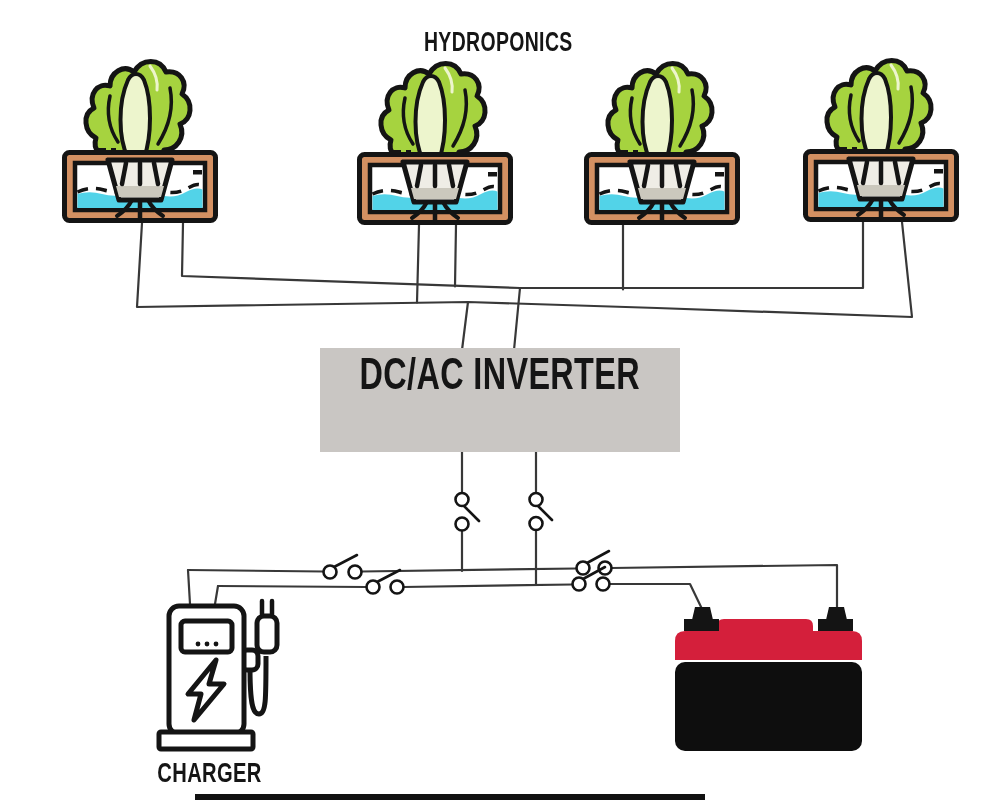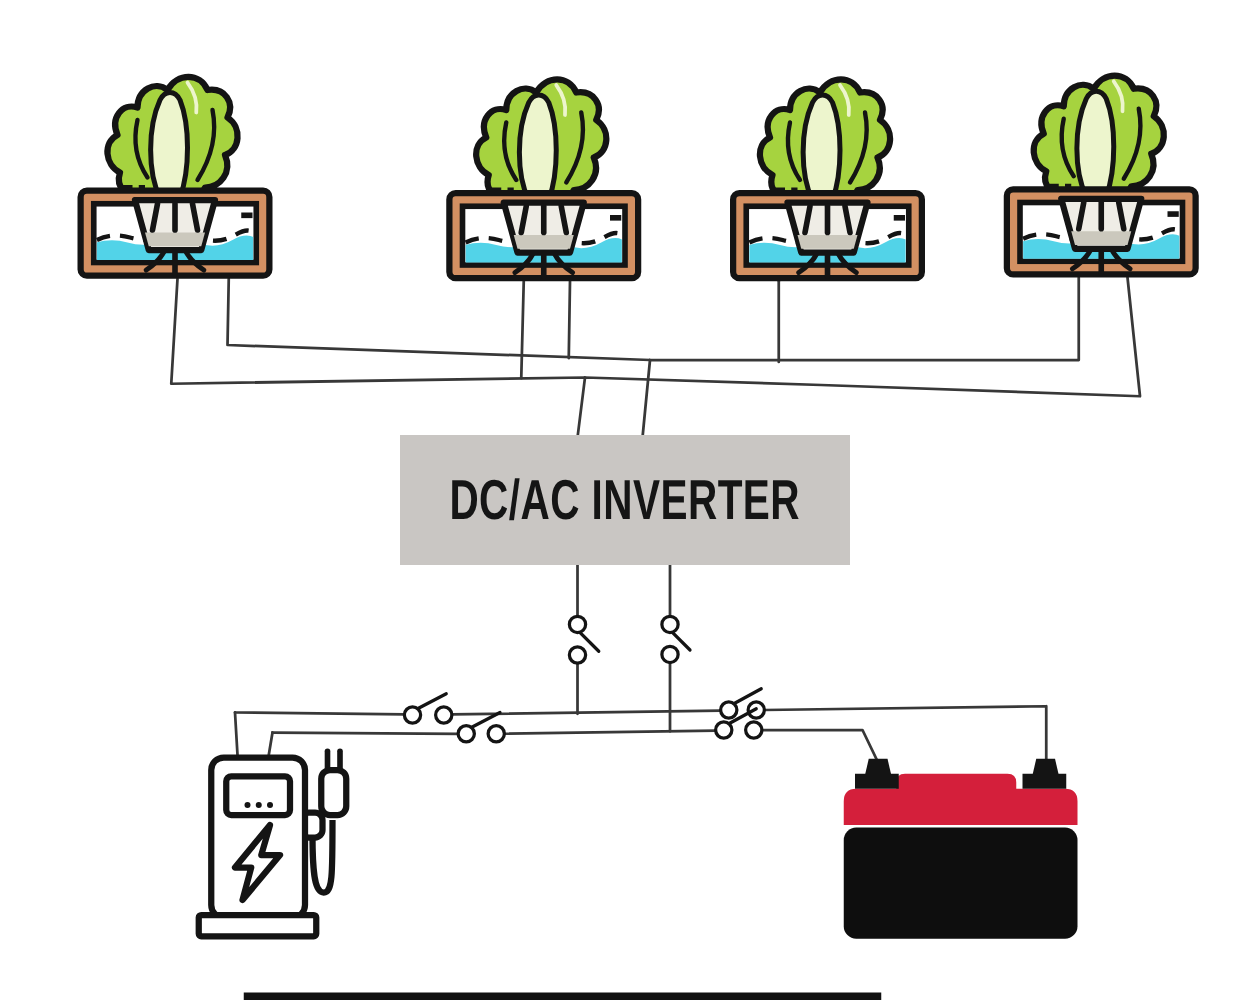--- a/index.html
+++ b/index.html
@@ -3,21 +3,21 @@
 <meta charset="utf-8">
 <style>
   html,body{margin:0;padding:0;background:#ffffff;}
   #stage{position:relative;width:1000px;height:800px;background:#ffffff;overflow:hidden;
          font-family:"Liberation Sans",sans-serif;}
   #diagram-svg{position:absolute;left:0;top:0;}
   .label{position:absolute;font-weight:bold;color:#151515;text-align:center;white-space:nowrap;}
   .condensed{display:inline-block;transform:scaleX(0.72);transform-origin:50% 50%;letter-spacing:0.5px;}
   #title-label{left:298px;top:27px;width:400px;font-size:27px;}
   #inverter-label{left:320px;top:348px;width:360px;height:104px;display:flex;
-                  align-items:center;justify-content:center;font-size:45px;}
+                  align-items:flex-start;justify-content:center;font-size:45px;}
   #charger-label{left:110px;top:757px;width:200px;font-size:28px;}
   #battery-label{left:622px;top:755px;width:300px;font-size:28px;}
 </style>
 </head>
 <body>
 
 <div id="stage">
 
 <svg id="diagram-svg" width="1000" height="800" viewBox="0 0 1000 800">
   <defs>
@@ -141,17 +141,23 @@
     <path d="M692,620 L695,607 L710,607 L713,620 Z" fill="#141414"></path>
     <rect x="684" y="619" width="35" height="12" fill="#141414"></rect>
     <path d="M826,620 L829,607 L844,607 L847,620 Z" fill="#141414"></path>
     <rect x="818" y="619" width="35" height="12" fill="#141414"></rect>
     <rect x="675" y="662" width="187" height="89" rx="10" fill="#0e0e0e"></rect>
   </g>
 
   <rect x="195" y="794" width="510" height="6" fill="#111111"></rect>
 </svg>
 
+<div id="title-label" class="label">
+  <span class="condensed">HYDROPONICS</span>
+</div>
 <div id="inverter-label" class="label">
   <span class="condensed">DC/AC INVERTER</span>
+</div>
+<div id="charger-label" class="label">
+  <span class="condensed">CHARGER</span>
 </div>
 
 </div>
 
 </body></html>

